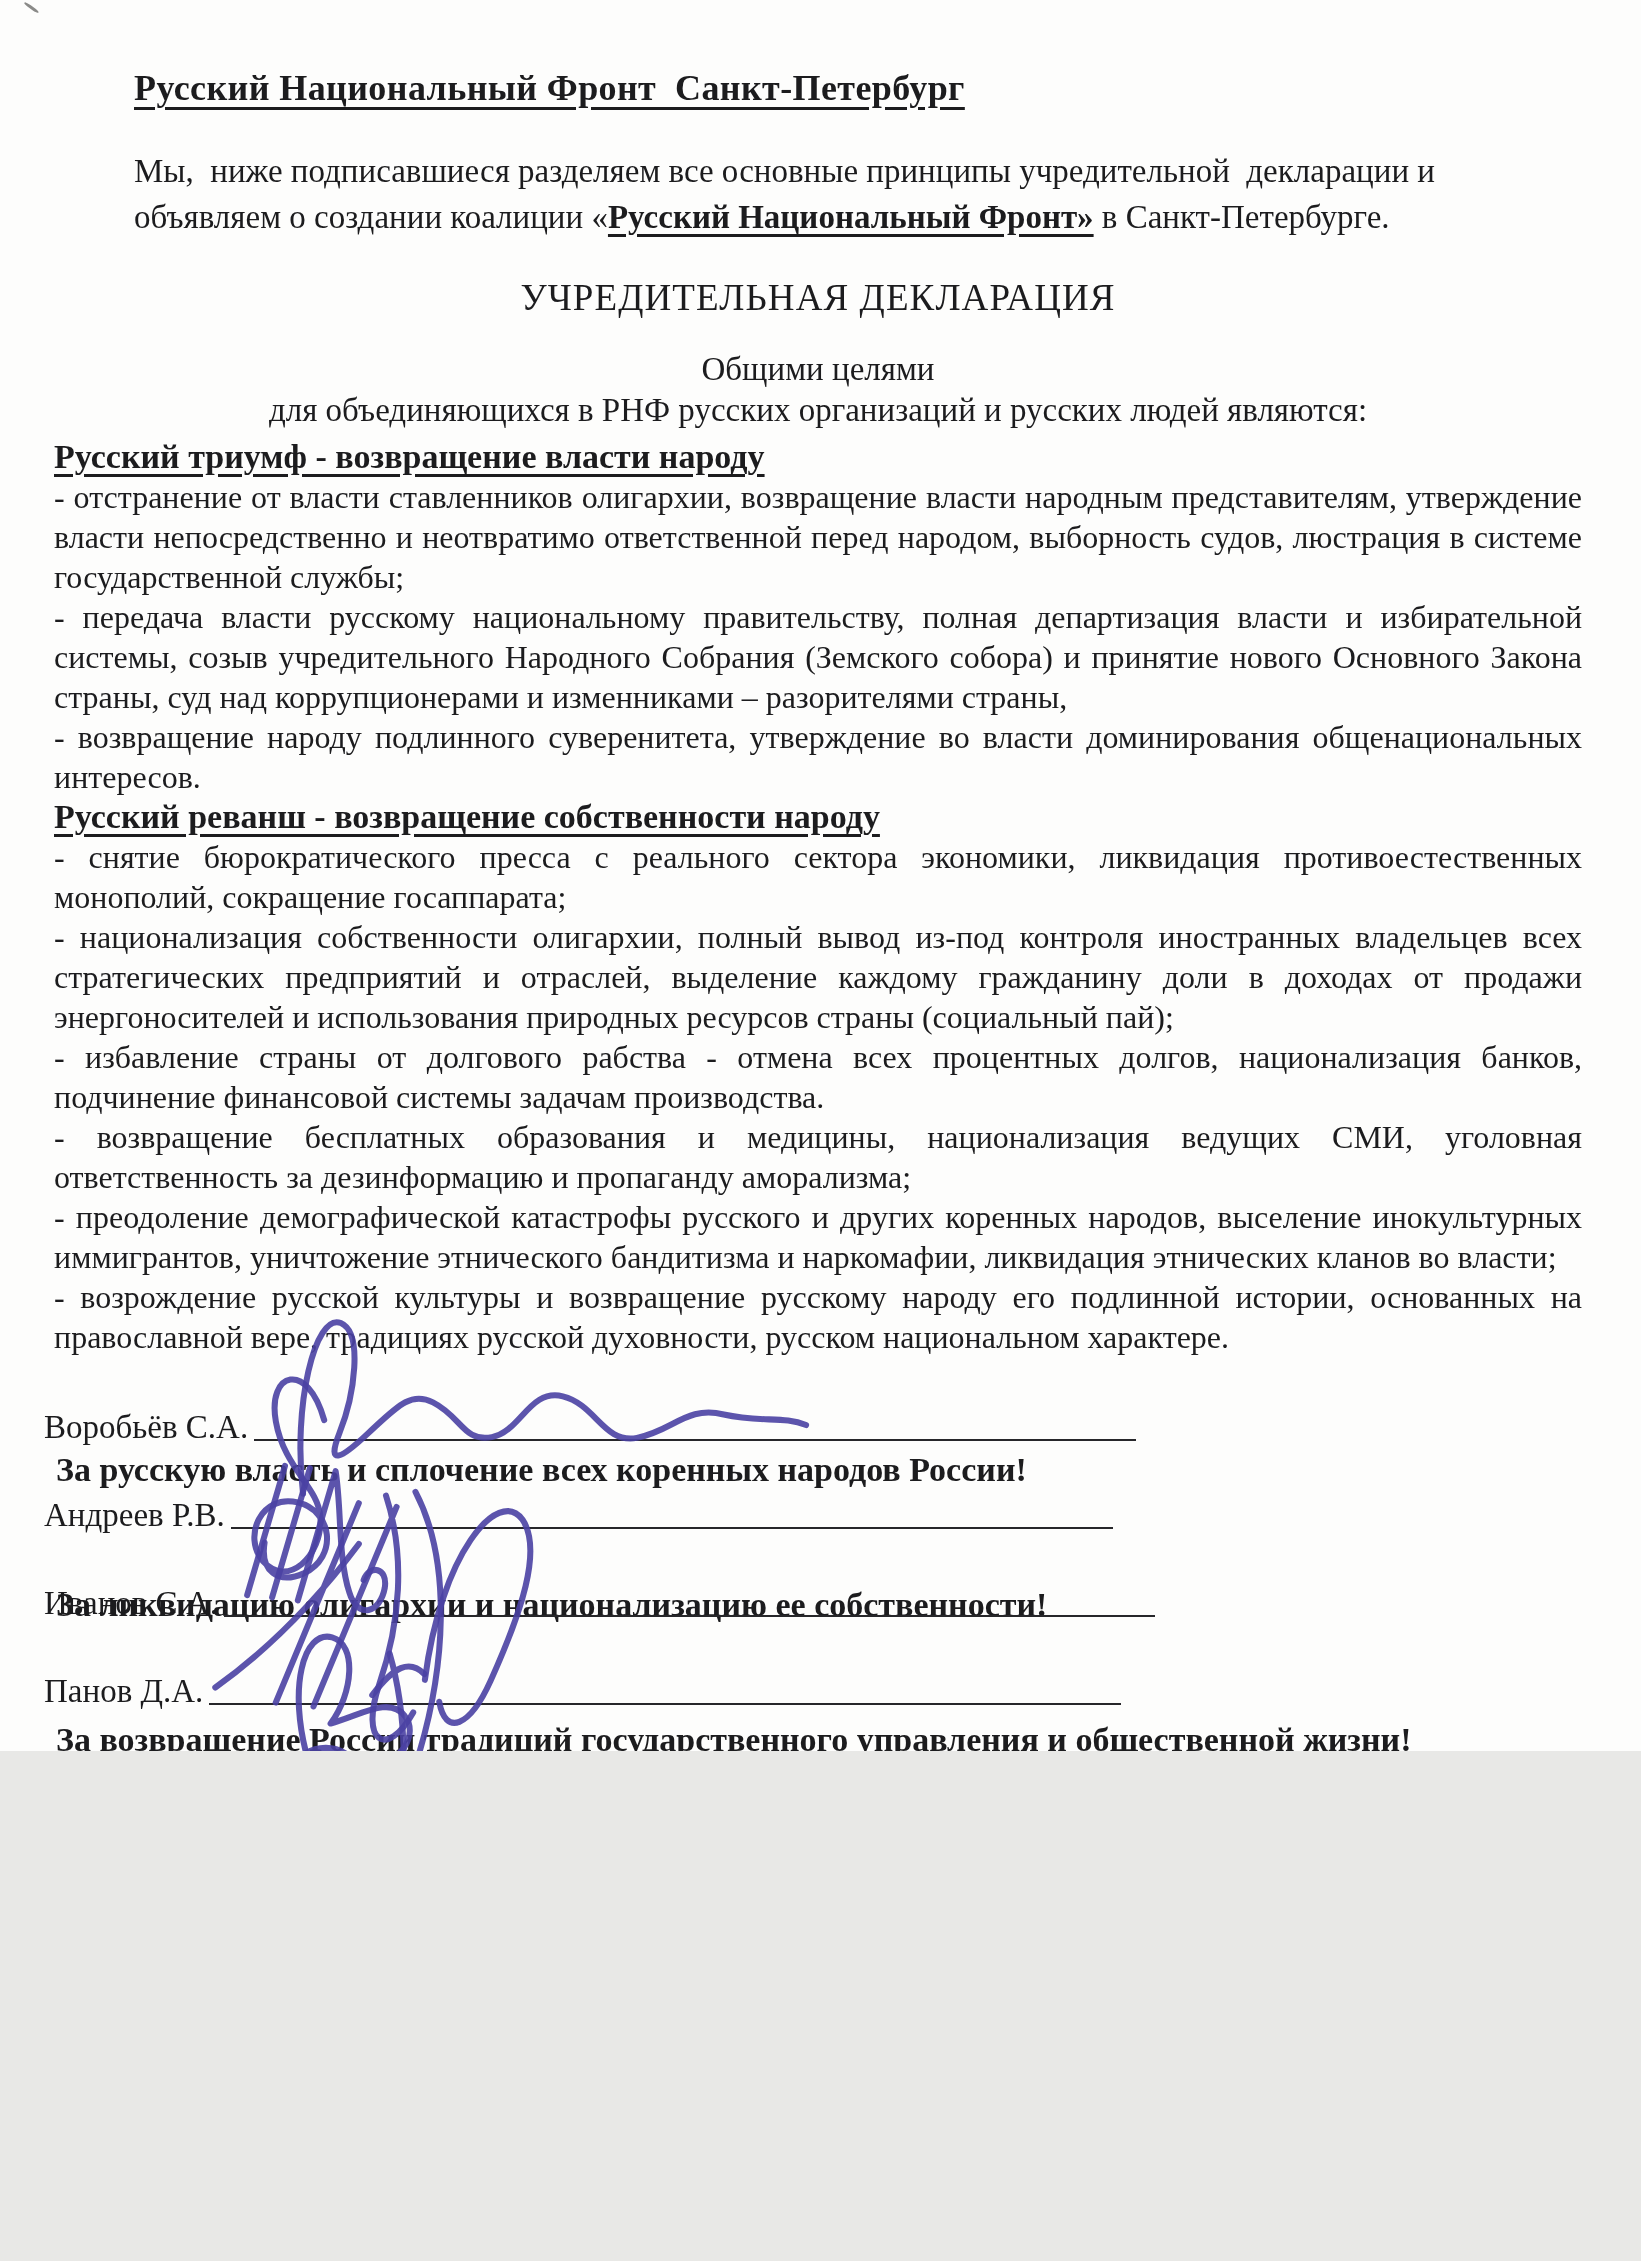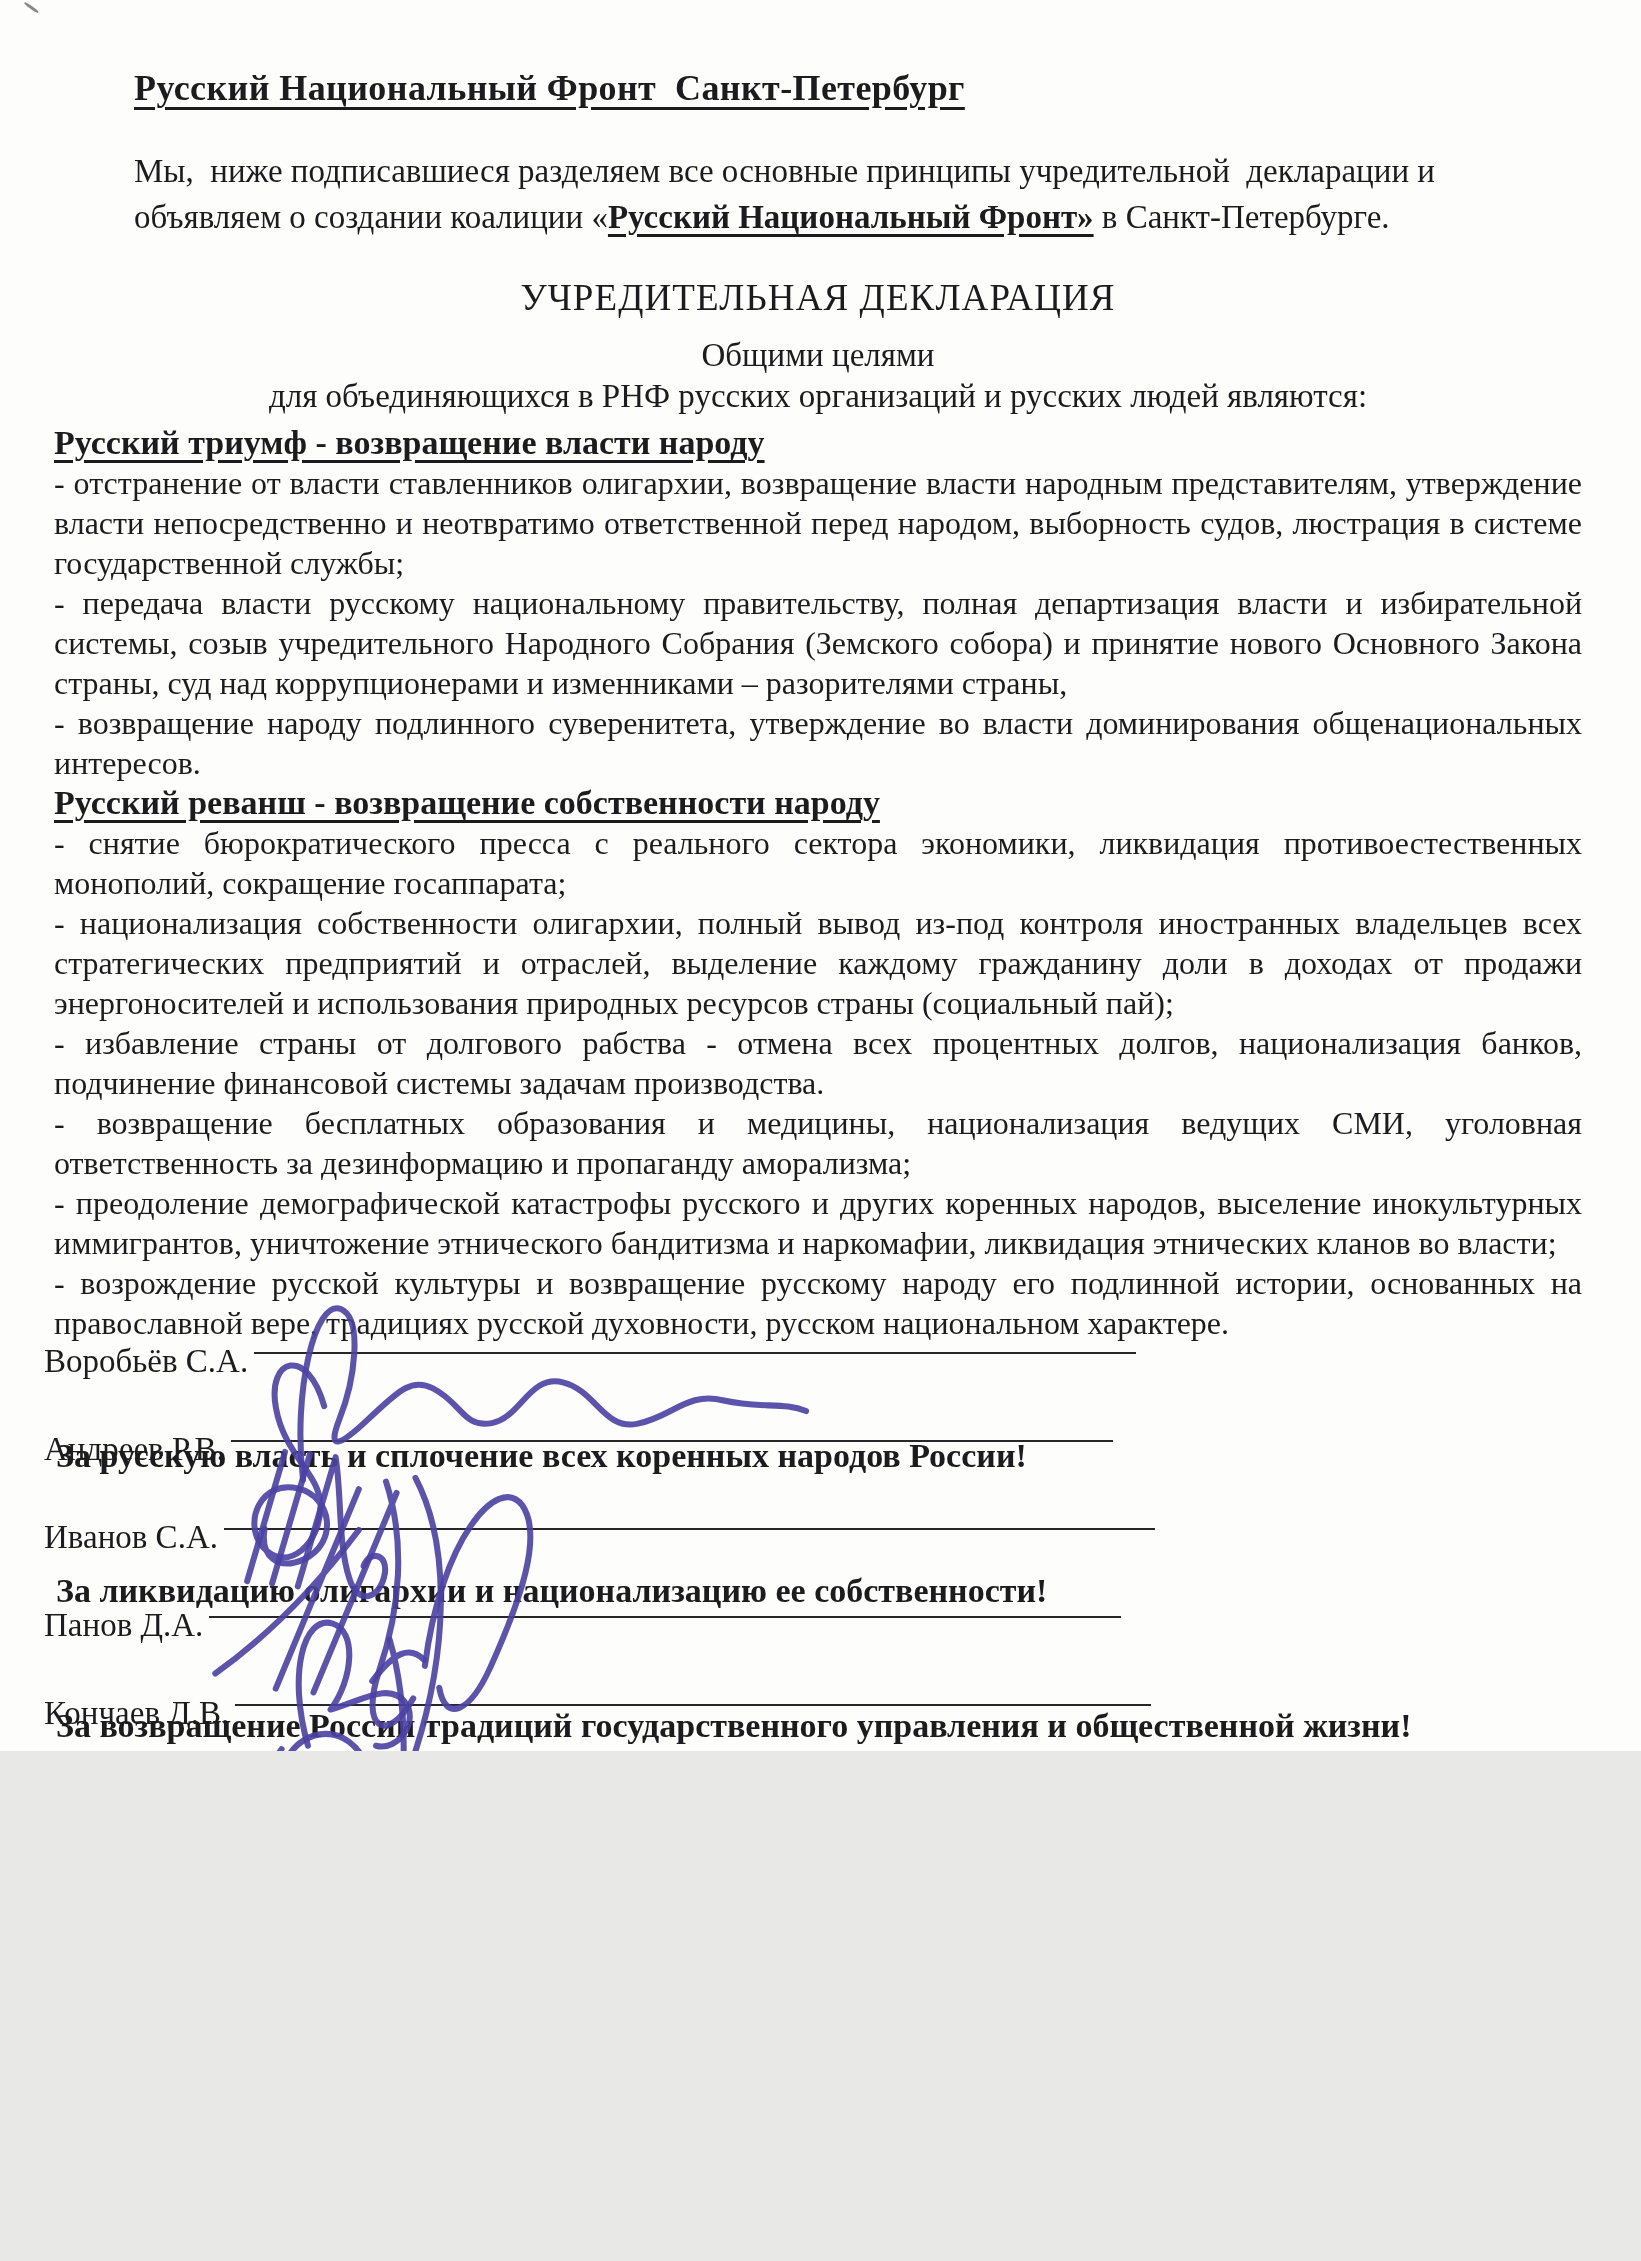--- a/index.html
+++ b/index.html
@@ -34,21 +34,21 @@
     text-decoration-thickness:3px;
     text-underline-offset:6px;
   }
   .decl-heading{
     margin:36px 0 0 0;
     text-align:center;
     font-size:37px;font-weight:400;
     letter-spacing:1.1px;
   }
   .goals{
-    margin-top:16px;
+    margin-top:30px;
     text-align:center;
     font-size:33px;line-height:41px;
   }
   .sections{
     margin-top:6px;
     font-size:32px;line-height:40px;
   }
   .section{margin:0;}
   .section-heading{
     margin:0;
@@ -61,21 +61,21 @@
   .slogans{
     position:absolute;left:56px;top:2136;width:1496px;
     font-size:34px;font-weight:bold;line-height:45px;
     white-space:pre-wrap;
   }
   .slogans p{margin:0;}
   .signatures{
     position:absolute;left:44px;top:2286;
   }
   .sig-row{
-    display:flex;
+    display:flex;align-items:flex-end;
     height:88px;position:relative;
   }
   .sig-label{
     font-size:33px;line-height:1.1;white-space:nowrap;
   }
   .sig-line{
     flex:1;height:9px;
     border-bottom:2.3px solid var(--line,#27272a);
     margin:0 0 4.5px 6px;
   }

